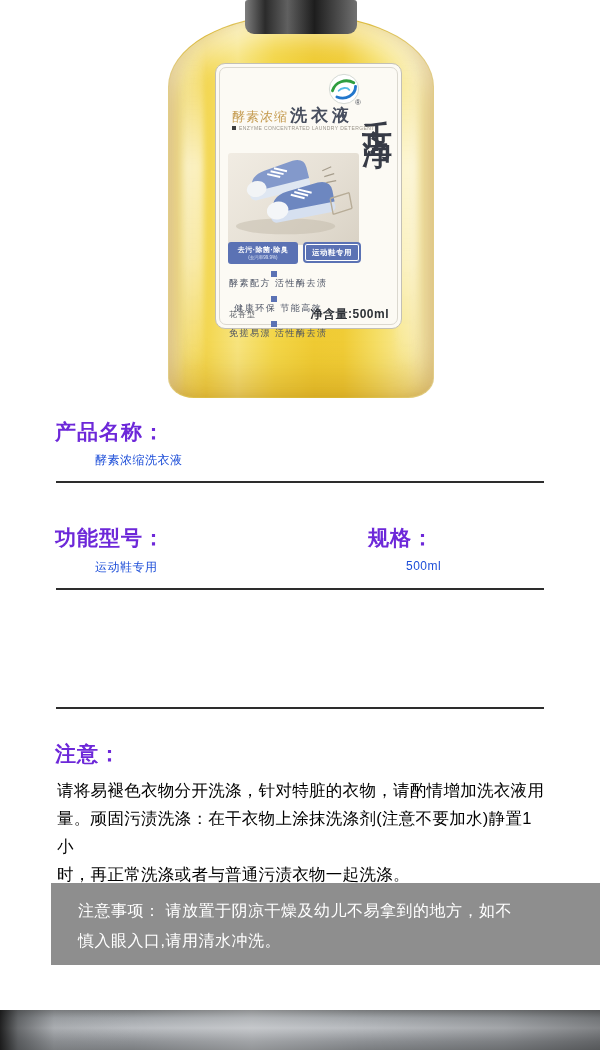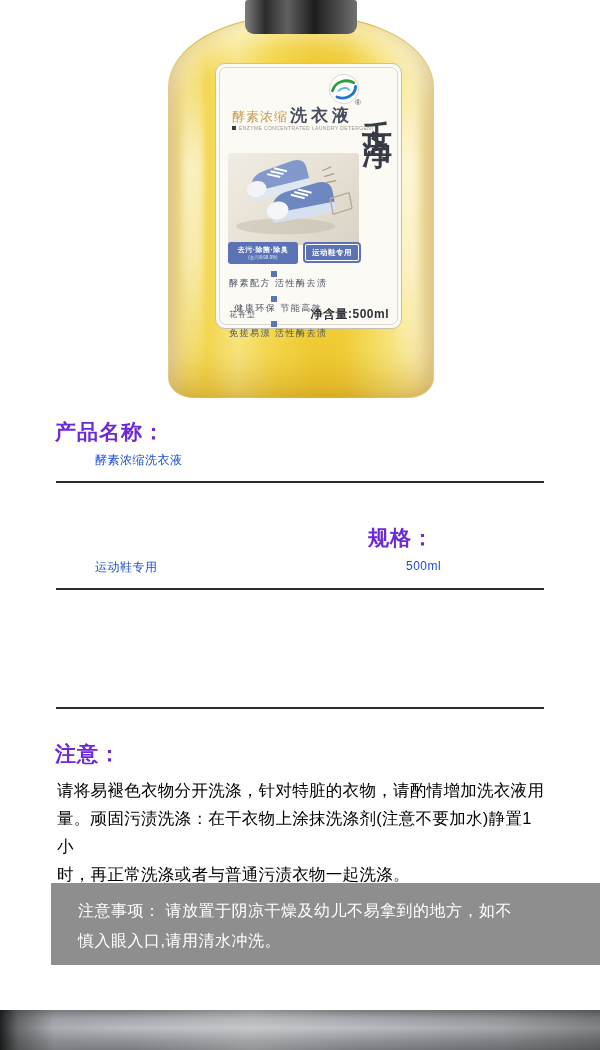--- a/index.html
+++ b/index.html
@@ -144,20 +144,21 @@
         <span class="scent">花香型</span>
         <span class="net">净含量:500ml</span>
       </div>
     </div>
   </div>
 
   <div class="h" style="top:418px">产品名称：</div>
   <div class="v" style="top:452px">酵素浓缩洗衣液</div>
   <div class="rule" style="top:481px"></div>
 
+  <div class="h" style="top:524px">功能型号：</div>
   <div class="v" style="top:559px">运动鞋专用</div>
   <div class="h col2" style="top:524px">规格：</div>
   <div class="v col2" style="top:559px">500ml</div>
   <div class="rule" style="top:588px"></div>
 
   <div class="rule" style="top:707px"></div>
 
   <div class="h" style="top:740px">注意：</div>
   <div class="para">请将易褪色衣物分开洗涤，针对特脏的衣物，请酌情增加洗衣液用
 量。顽固污渍洗涤：在干衣物上涂抹洗涤剂(注意不要加水)静置1小

